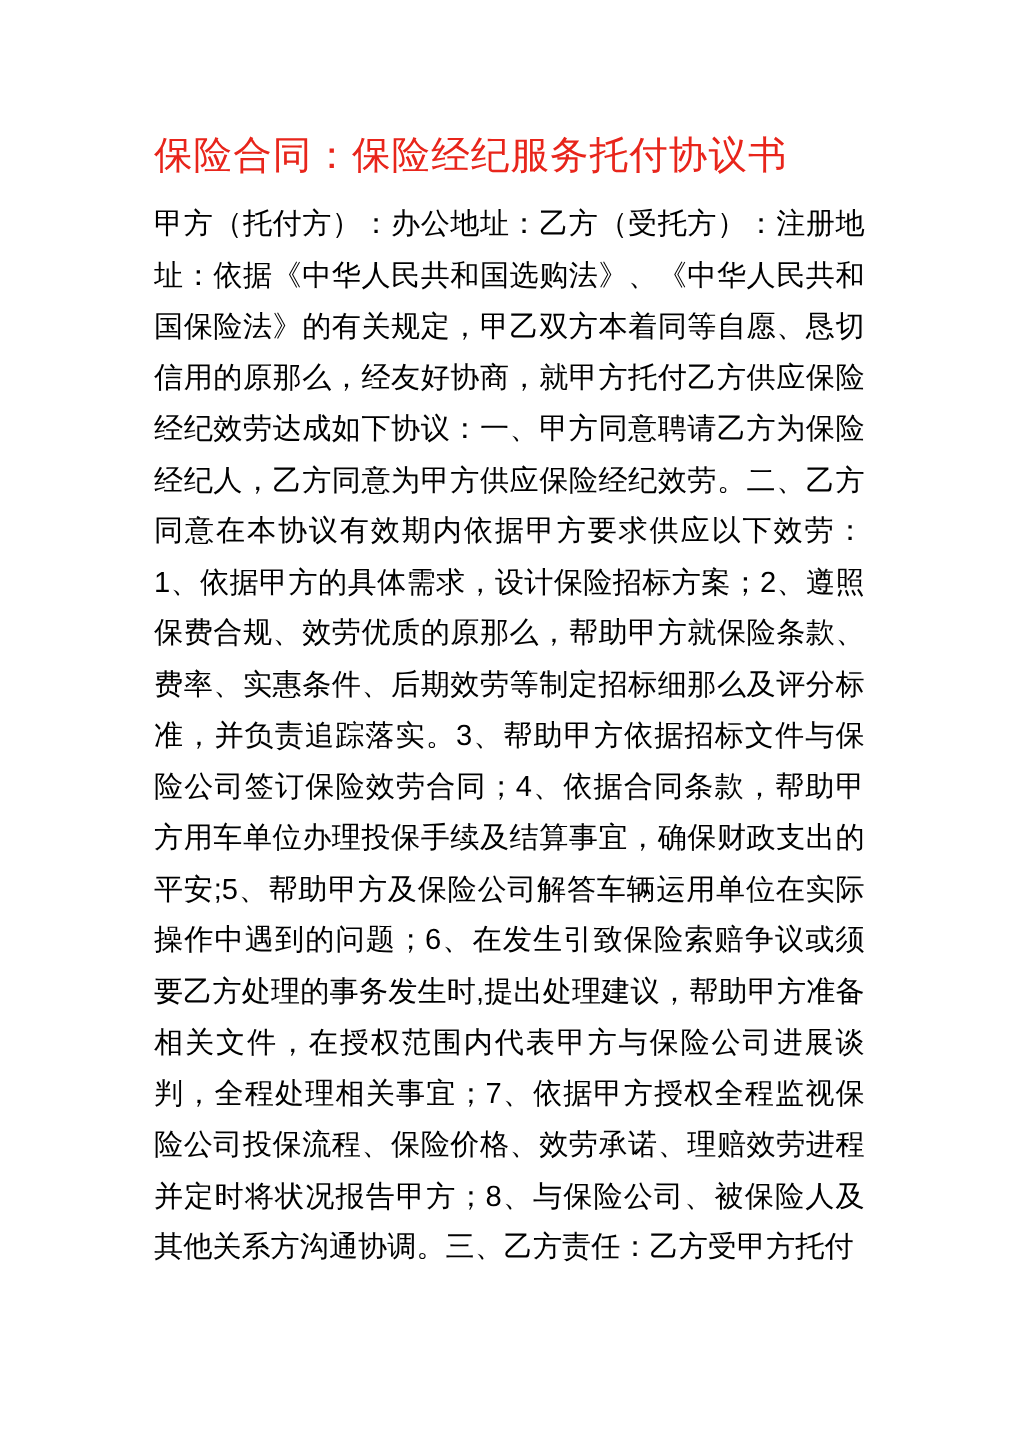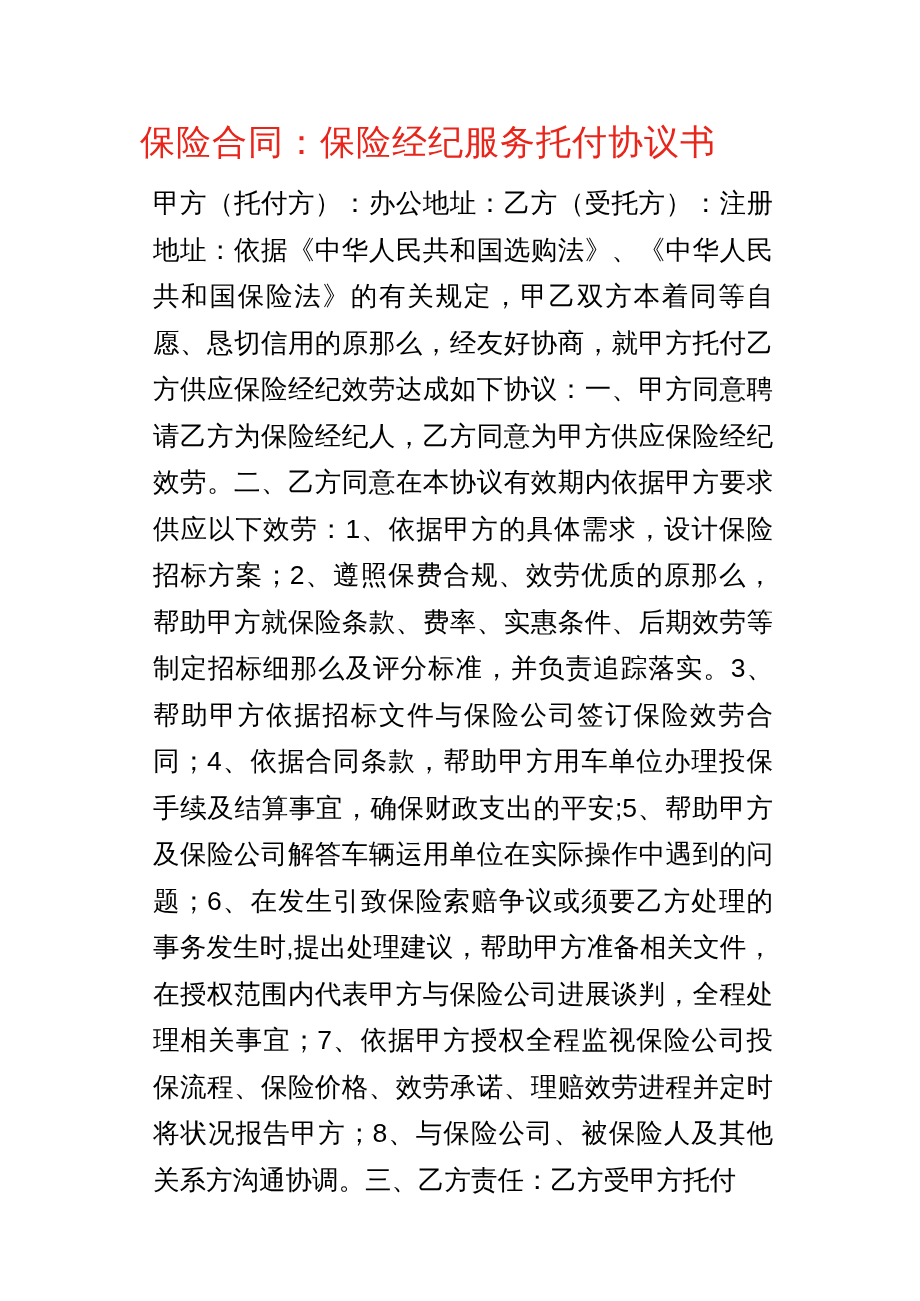--- a/index.html
+++ b/index.html
@@ -32,21 +32,21 @@
     white-space: nowrap;
   }
   .doc-body {
     font-family: "Liberation Sans", "DejaVu Sans", sans-serif;
     font-size: 26.5px;
     line-height: 46.5px;
     color: #000000;
     text-align: justify;
     text-justify: inter-character;
     letter-spacing: 0px;
-    margin: 13px;
+    margin: 0;
     word-break: break-all;
   }
 </style>
 </head>
 <body>
 
 <div class="page">
   <h1 class="doc-title">保险合同：保险经纪服务托付协议书</h1>
   <p class="doc-body">甲方（托付方）：办公地址：乙方（受托方）：注册地址：依据《中华人民共和国选购法》、《中华人民共和国保险法》的有关规定，甲乙双方本着同等自愿、恳切信用的原那么，经友好协商，就甲方托付乙方供应保险经纪效劳达成如下协议：一、甲方同意聘请乙方为保险经纪人，乙方同意为甲方供应保险经纪效劳。二、乙方同意在本协议有效期内依据甲方要求供应以下效劳：1、依据甲方的具体需求，设计保险招标方案；2、遵照保费合规、效劳优质的原那么，帮助甲方就保险条款、费率、实惠条件、后期效劳等制定招标细那么及评分标准，并负责追踪落实。3、帮助甲方依据招标文件与保险公司签订保险效劳合同；4、依据合同条款，帮助甲方用车单位办理投保手续及结算事宜，确保财政支出的平安;5、帮助甲方及保险公司解答车辆运用单位在实际操作中遇到的问题；6、在发生引致保险索赔争议或须要乙方处理的事务发生时,提出处理建议，帮助甲方准备相关文件，在授权范围内代表甲方与保险公司进展谈判，全程处理相关事宜；7、依据甲方授权全程监视保险公司投保流程、保险价格、效劳承诺、理赔效劳进程并定时将状况报告甲方；8、与保险公司、被保险人及其他关系方沟通协调。三、乙方责任：乙方受甲方托付</p>
 </div>

